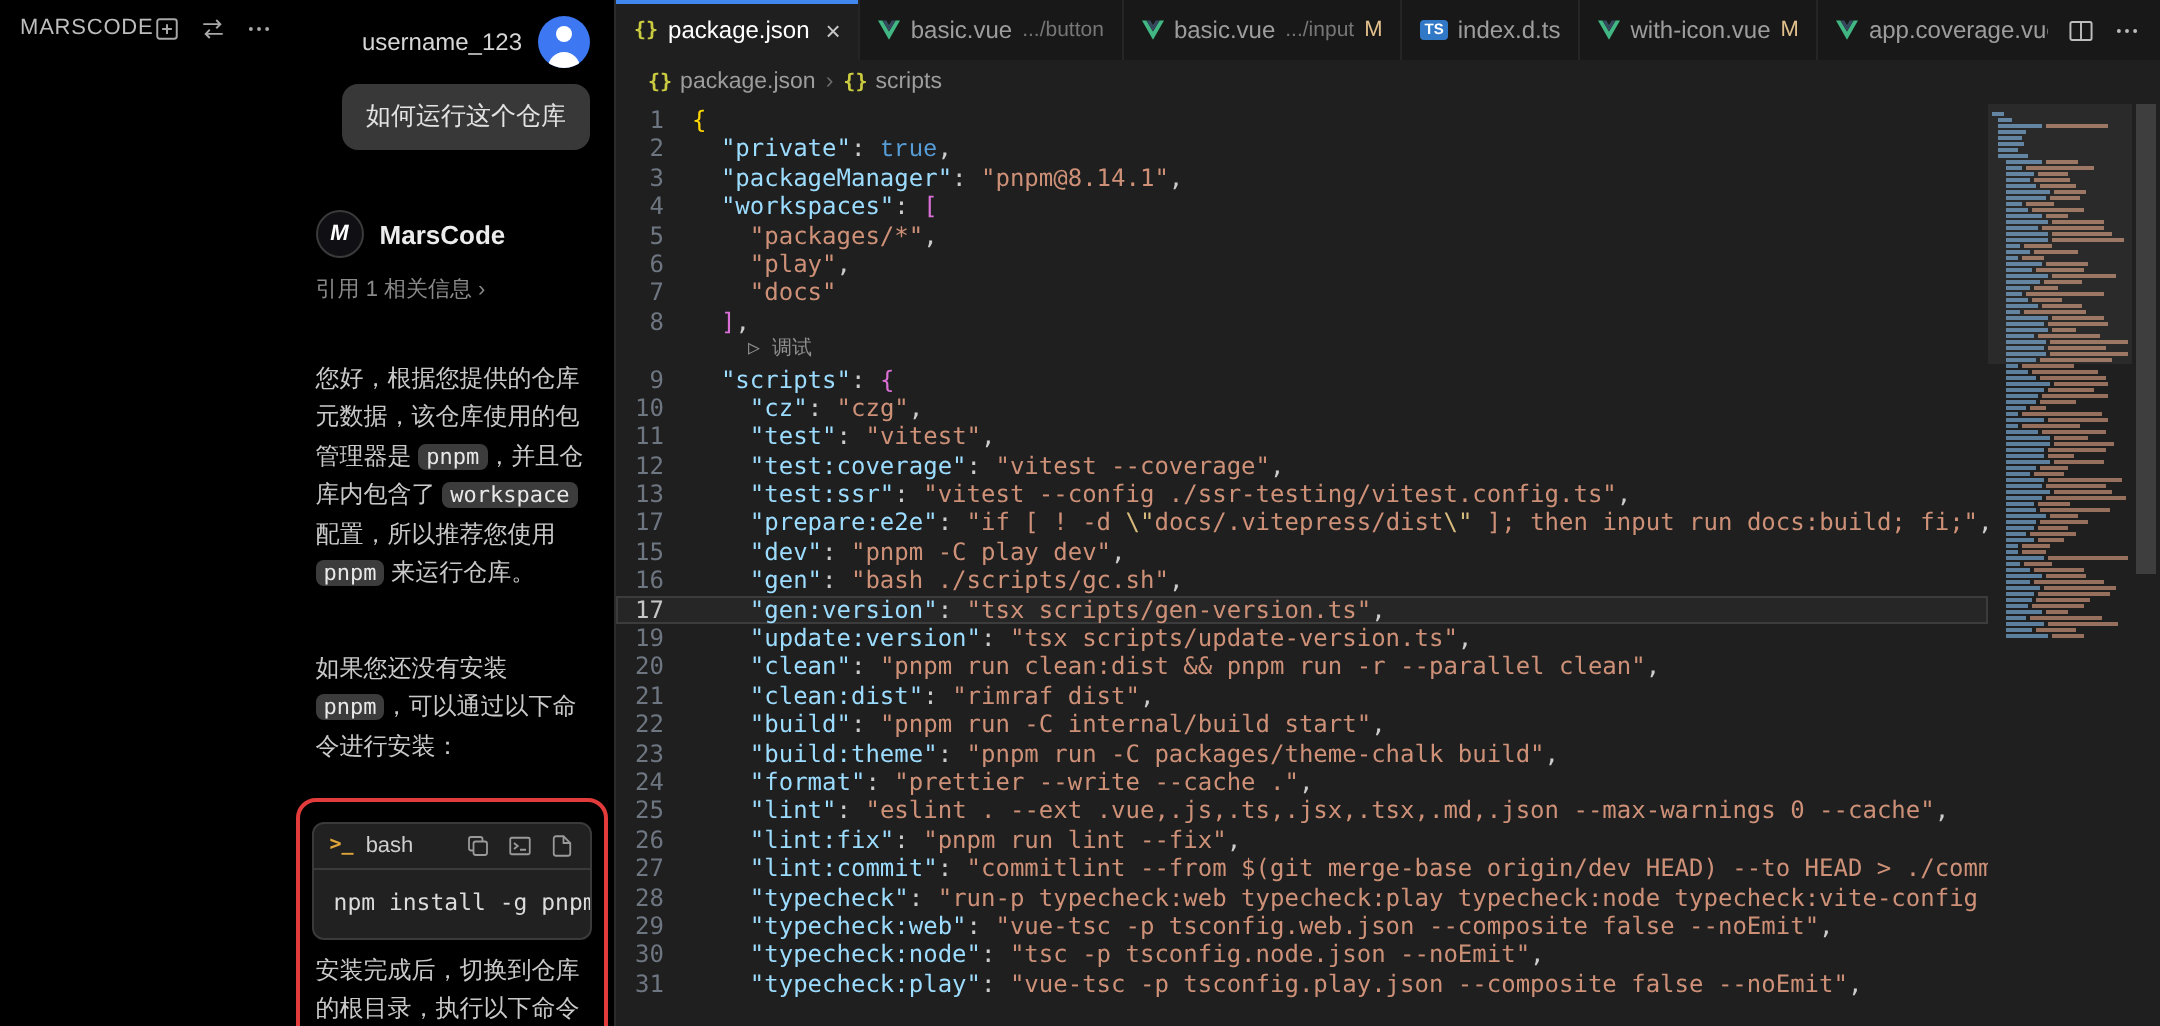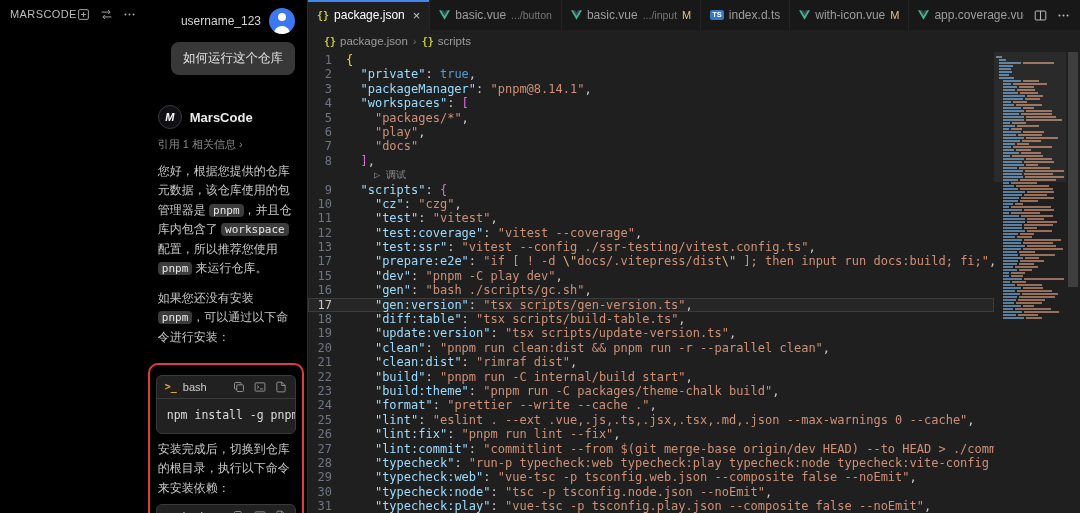--- a/index.html
+++ b/index.html
@@ -16,21 +16,21 @@
   .chat-body { flex:1; padding:4px 12px 0 12px; overflow:hidden; display:flex; flex-direction:column; font-size:12px; }
   .user-row { display:flex; justify-content:flex-end; align-items:center; gap:8px; margin:4px 0 8px; color:#d6d6d6; font-size:12px; }
   .avatar-person { width:26px; height:26px; border-radius:50%; background:#3d78f2; position:relative; overflow:hidden; flex-shrink:0; }
   .avatar-person::before { content:""; position:absolute; top:5px; left:50%; transform:translateX(-50%); width:8px; height:8px; border-radius:50%; background:#fff; }
   .avatar-person::after { content:""; position:absolute; bottom:-2px; left:50%; transform:translateX(-50%); width:16px; height:10px; border-radius:8px 8px 0 0; background:#fff; }
   .bubble { align-self:flex-end; background:#383838; color:#e2e2e2; padding:8px 12px; border-radius:8px; font-size:12.5px; margin-bottom:26px; }
   .assistant-row { display:flex; align-items:center; gap:8px; margin:4px 0 6px; }
   .avatar-mars { width:24px; height:24px; border-radius:50%; background:#101014; border:1px solid #3a3a3a; display:flex; align-items:center; justify-content:center; color:#fff; font-size:11px; font-weight:bold; font-style:italic; flex-shrink:0; }
   .assistant-name { font-size:13px; font-weight:600; color:#ececec; }
   .reference { font-size:11px; color:#8a8a8a; margin:2px 0 8px; cursor:pointer; }
-  .chat-body p { color:#c9c9c9; line-height:1.62; margin:2px 0 8px; }
+  .chat-body p { color:#c9c9c9; line-height:1.62; margin:20px 0 8px; }
   .ic { background:#3c3c3c; color:#e8e8e8; border-radius:4px; padding:0 4px; font-family:"DejaVu Sans Mono",monospace; font-size:11px; }
   .codeblock { border:1px solid #3a3a3a; border-radius:6px; background:#212121; overflow:hidden; margin:6px 0; }
   .cb-head { display:flex; justify-content:space-between; align-items:center; padding:5px 8px; border-bottom:1px solid #3a3a3a; }
   .cb-lang { display:flex; align-items:center; gap:6px; font-size:11px; color:#cfcfcf; }
   .shell-ic { color:#e0a63a; font-family:"DejaVu Sans Mono",monospace; font-size:10px; font-weight:bold; }
   .cb-icons { display:flex; gap:9px; align-items:center; }
   .cb-icons span { display:inline-flex; cursor:pointer; color:#9a9a9a; }
   .cb-icons svg { stroke:#9a9a9a; }
   .cb-body { padding:9px 10px 11px; font-family:"DejaVu Sans Mono",monospace; font-size:11.5px; color:#dcdcdc; white-space:pre; }
   .red-box { border:2px solid #e23b3b; border-radius:10px; padding:4px 6px; margin:8px -9px 8px -10px; }
@@ -58,21 +58,21 @@
   .code-area { flex:1; display:flex; overflow:hidden; position:relative; }
   #code-lines { flex:1; overflow:hidden; font-family:"DejaVu Sans Mono",monospace; font-size:12px; line-height:14.4px; padding-top:1px; }
   .row { display:flex; height:14.4px; }
   .row.current { background:rgba(255,255,255,0.035); box-shadow:inset 0 0 0 1px #3c3c3c; }
   .ln { width:38px; flex-shrink:0; text-align:right; padding-right:14px; color:#6e7681; cursor:pointer; }
   .row.current .ln { color:#c6c6c6; }
   .lc { white-space:pre; color:#ccc; }
   .lens { height:14.4px; display:flex; align-items:center; }
   .lens span { margin-left:66px; font-size:10px; color:#8f8f8f; cursor:pointer; }
   .tk-key { color:#9cdcfe; } .tk-str { color:#ce9178; } .tk-esc { color:#d7ba7d; }
-  .tk-bool { color:#569cd6; } .tk-pun { color:#cccccc; }
+  .tk-bool { color:#569cd6;font-family:Liberation Mono, monospace; } .tk-pun { color:#cccccc; }
 
   .minimap { width:72px; flex-shrink:0; position:relative; padding-top:4px; cursor:pointer; }
   .mm-row { height:2px; margin-bottom:1px; display:flex; }
   .mm-b { height:2px; margin-right:2px; display:inline-block; }
   .mm-blue { background:#5b7f9c; } .mm-orange { background:#96705c; }
   .mm-slider { position:absolute; left:0; right:0; top:0; height:130px; background:rgba(255,255,255,0.05); }
   .vscroll { width:14px; flex-shrink:0; position:relative; }
   .vthumb { position:absolute; top:0; left:2px; right:2px; height:235px; background:rgba(121,121,121,0.35); cursor:pointer; }
 </style>
 </head>
@@ -335,24 +335,20 @@
           </div>
           <div class="row">
             <span class="ln">16</span>
             <span class="lc"><span class="tk-pun">    </span><span class="tk-key">"gen"</span><span class="tk-pun">: </span><span class="tk-str">"bash ./scripts/gc.sh"</span><span class="tk-pun">,</span></span>
           </div>
           <div class="row current">
             <span class="ln">17</span>
             <span class="lc"><span class="tk-pun">    </span><span class="tk-key">"gen:version"</span><span class="tk-pun">: </span><span class="tk-str">"tsx scripts/gen-version.ts"</span><span class="tk-pun">,</span></span>
           </div>
           <div class="row">
-            <span class="ln">18</span>
-            <span class="lc"><span class="tk-pun">    </span><span class="tk-key">"diff:table"</span><span class="tk-pun">: </span><span class="tk-str">"tsx scripts/build-table.ts"</span><span class="tk-pun">,</span></span>
-          </div>
-          <div class="row">
             <span class="ln">19</span>
             <span class="lc"><span class="tk-pun">    </span><span class="tk-key">"update:version"</span><span class="tk-pun">: </span><span class="tk-str">"tsx scripts/update-version.ts"</span><span class="tk-pun">,</span></span>
           </div>
           <div class="row">
             <span class="ln">20</span>
             <span class="lc"><span class="tk-pun">    </span><span class="tk-key">"clean"</span><span class="tk-pun">: </span><span class="tk-str">"pnpm run clean:dist &amp;&amp; pnpm run -r --parallel clean"</span><span class="tk-pun">,</span></span>
           </div>
           <div class="row">
             <span class="ln">21</span>
             <span class="lc"><span class="tk-pun">    </span><span class="tk-key">"clean:dist"</span><span class="tk-pun">: </span><span class="tk-str">"rimraf dist"</span><span class="tk-pun">,</span></span>

